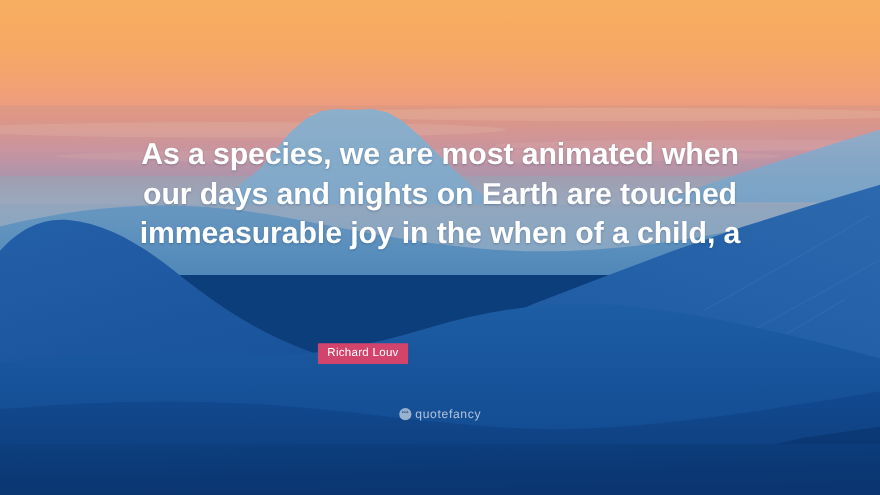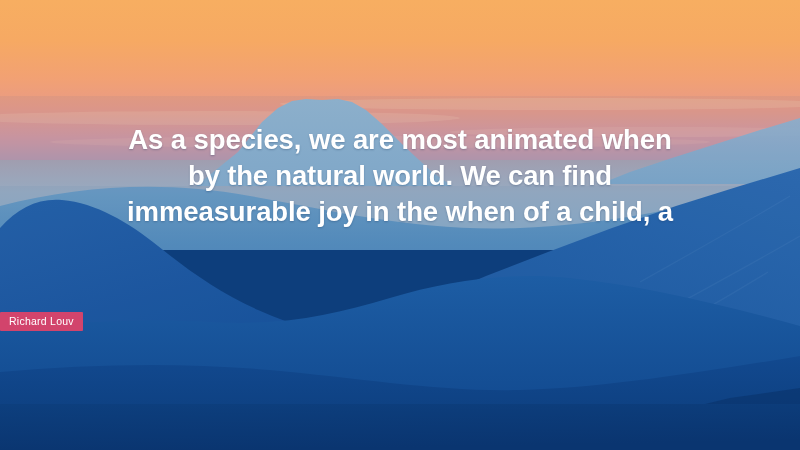--- a/index.html
+++ b/index.html
@@ -49,20 +49,21 @@
   }
   .quote-line.w-regular { font-weight: 600; }
   .quote-line.w-bold    { font-weight: 700; letter-spacing: -0.2px; }
 
   
   .author-wrap {
     position: absolute;
     left: 0;
     top: 311px;
     width: 660px;
+    text-align: center;
   }
   .author-badge {
     display: inline-block;
     background: #d2446c;
     color: #ffffff;
     font-size: 10.5px;
     font-weight: 400;
     letter-spacing: 0.25px;
     padding: 4px 9px 4px 9px;
     line-height: 11px;
@@ -204,23 +205,29 @@
       <rect x="0" y="404" width="800" height="46" fill="url(#baseGrad)"></rect>
 
       <rect x="0" y="96" width="800" height="230" fill="#1d5fa6" opacity="0.06"></rect>
     </svg>
   </div>
 
   <div id="overlay">
 
     <div class="quote-block">
       <span class="quote-line w-regular">As a species, we are most animated when</span>
-      <span class="quote-line w-bold">by the natural world. We can find</span>
+      <span class="quote-line w-regular">our days and nights on Earth are touched</span>
       <span class="quote-line w-regular">immeasurable joy in the when of a child, a</span>
     </div>
 
     <div class="author-wrap">
       <span class="author-badge">Richard Louv</span>
     </div>
 
+    <div class="watermark">
+      <span class="wm-inner">
+        <span class="wm-mark">““</span>
+        <span class="wm-text">quotefancy</span>
+      </span>
+    </div>
 
   </div>
 </div>
 
 </body></html>

